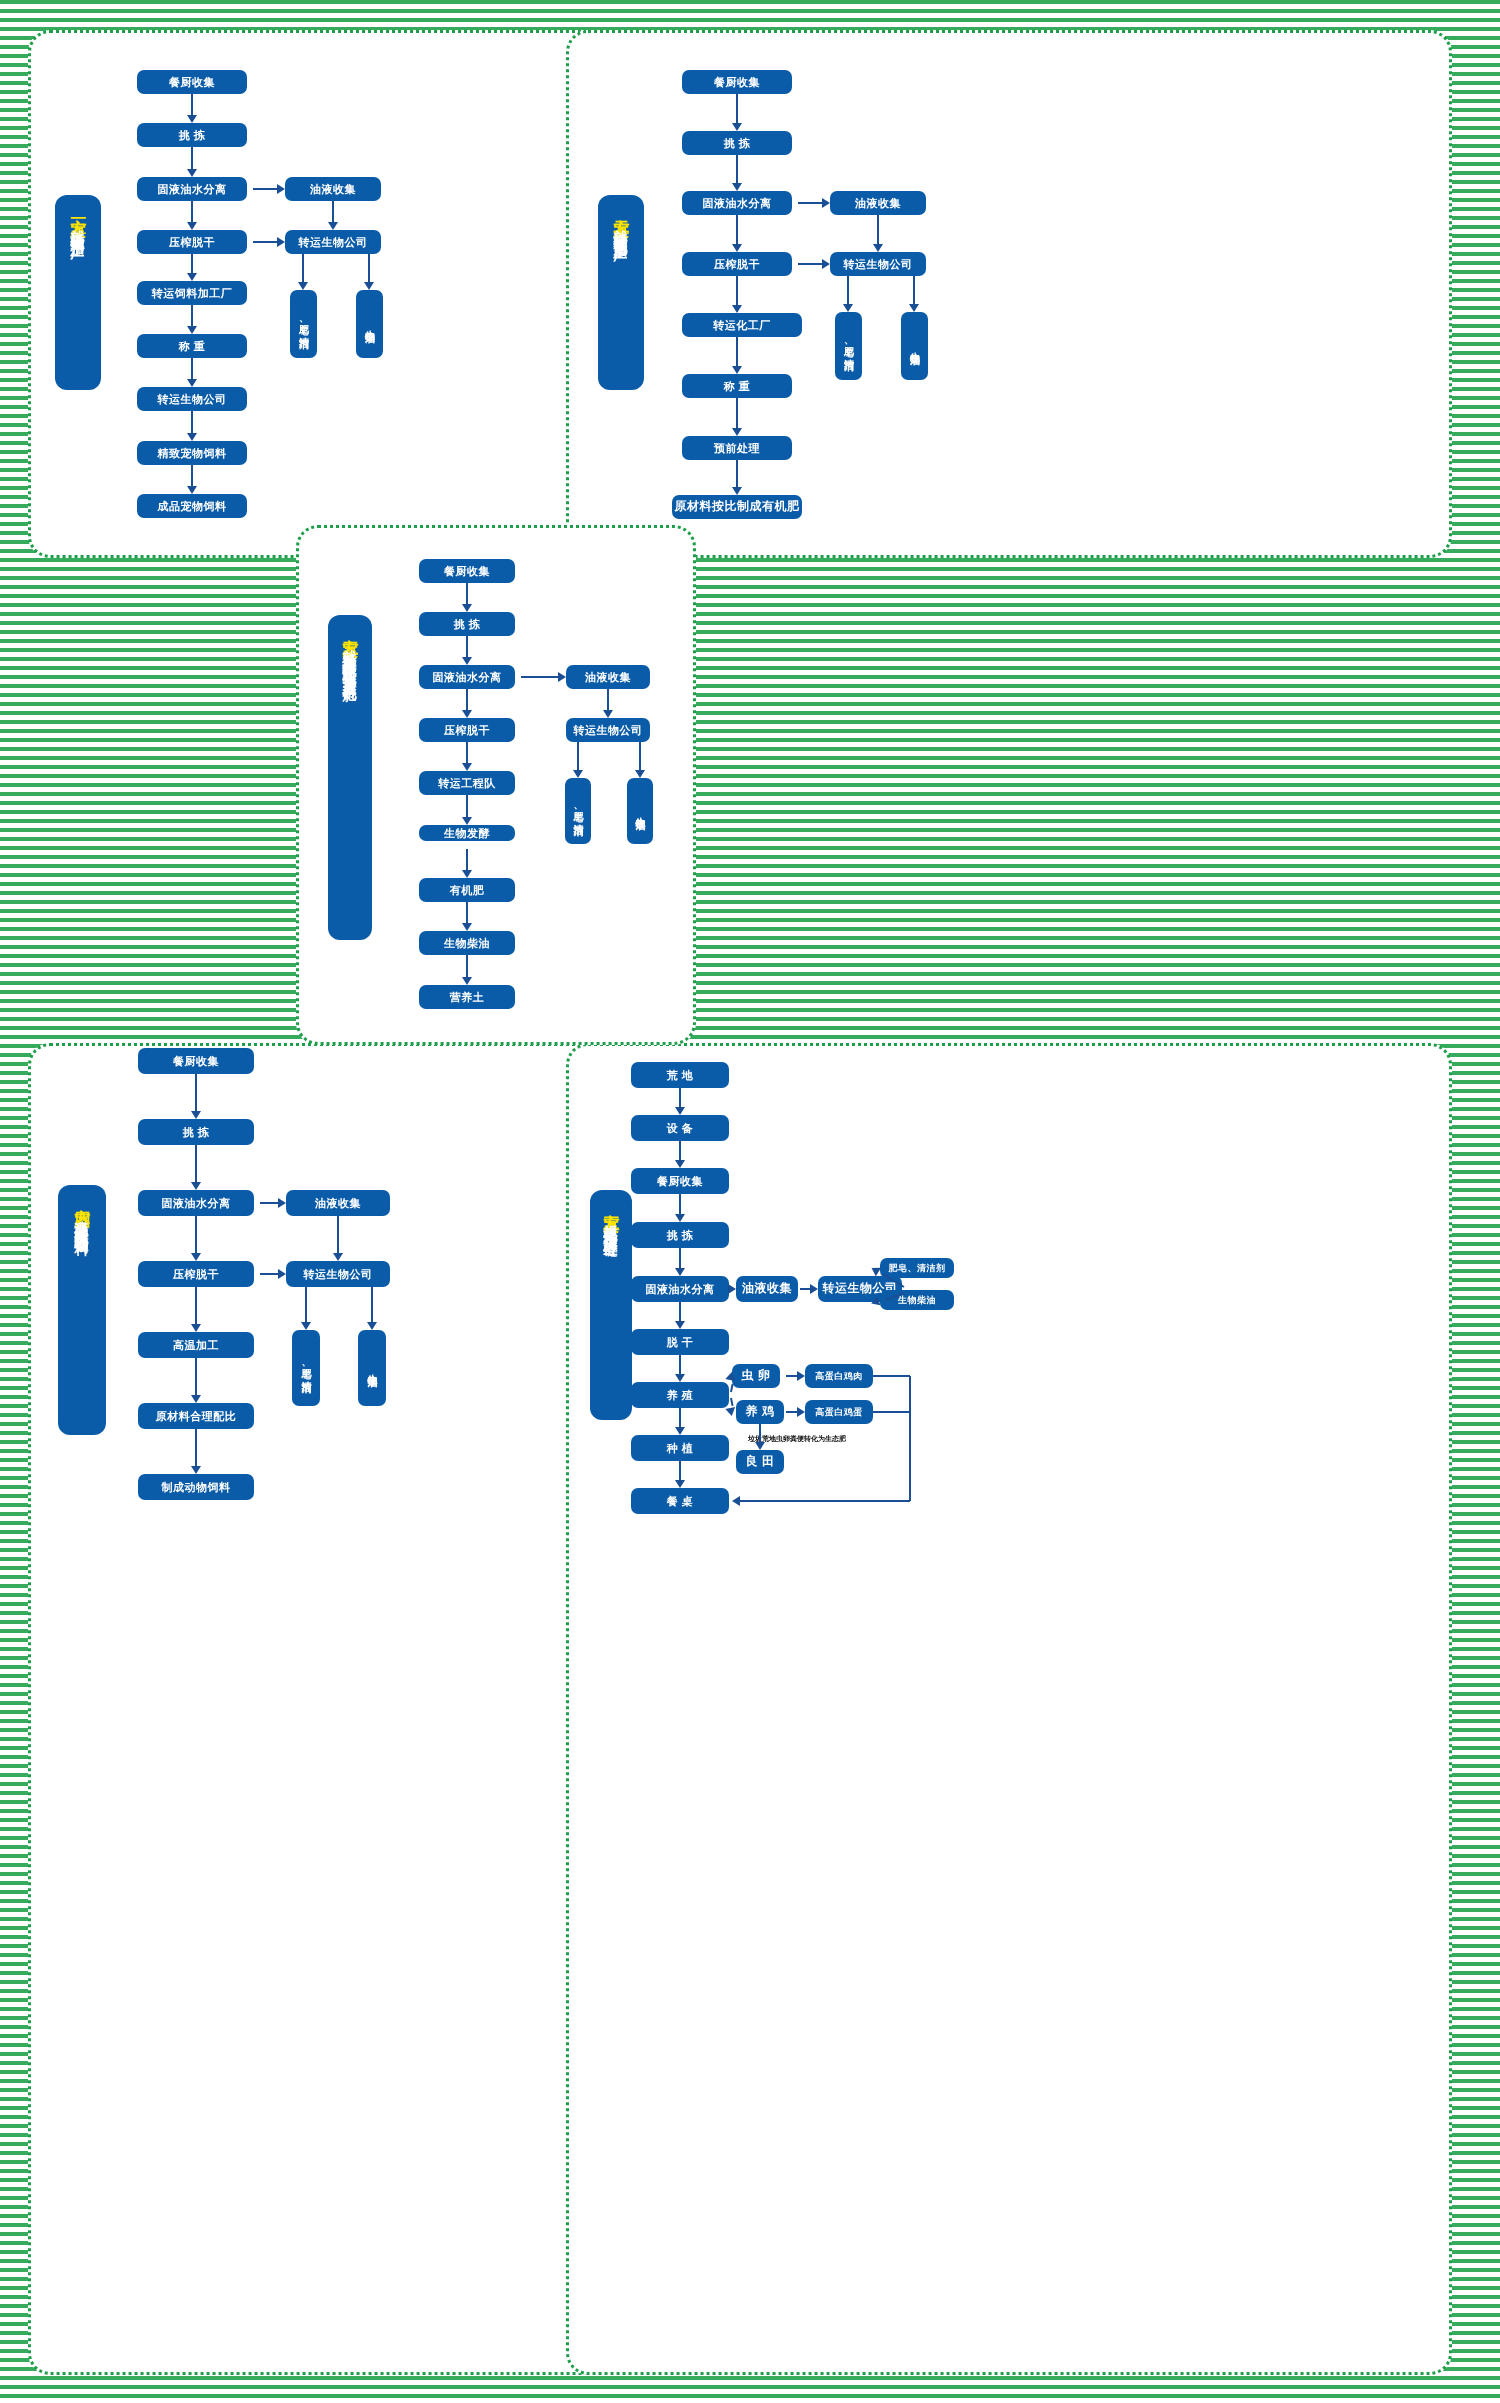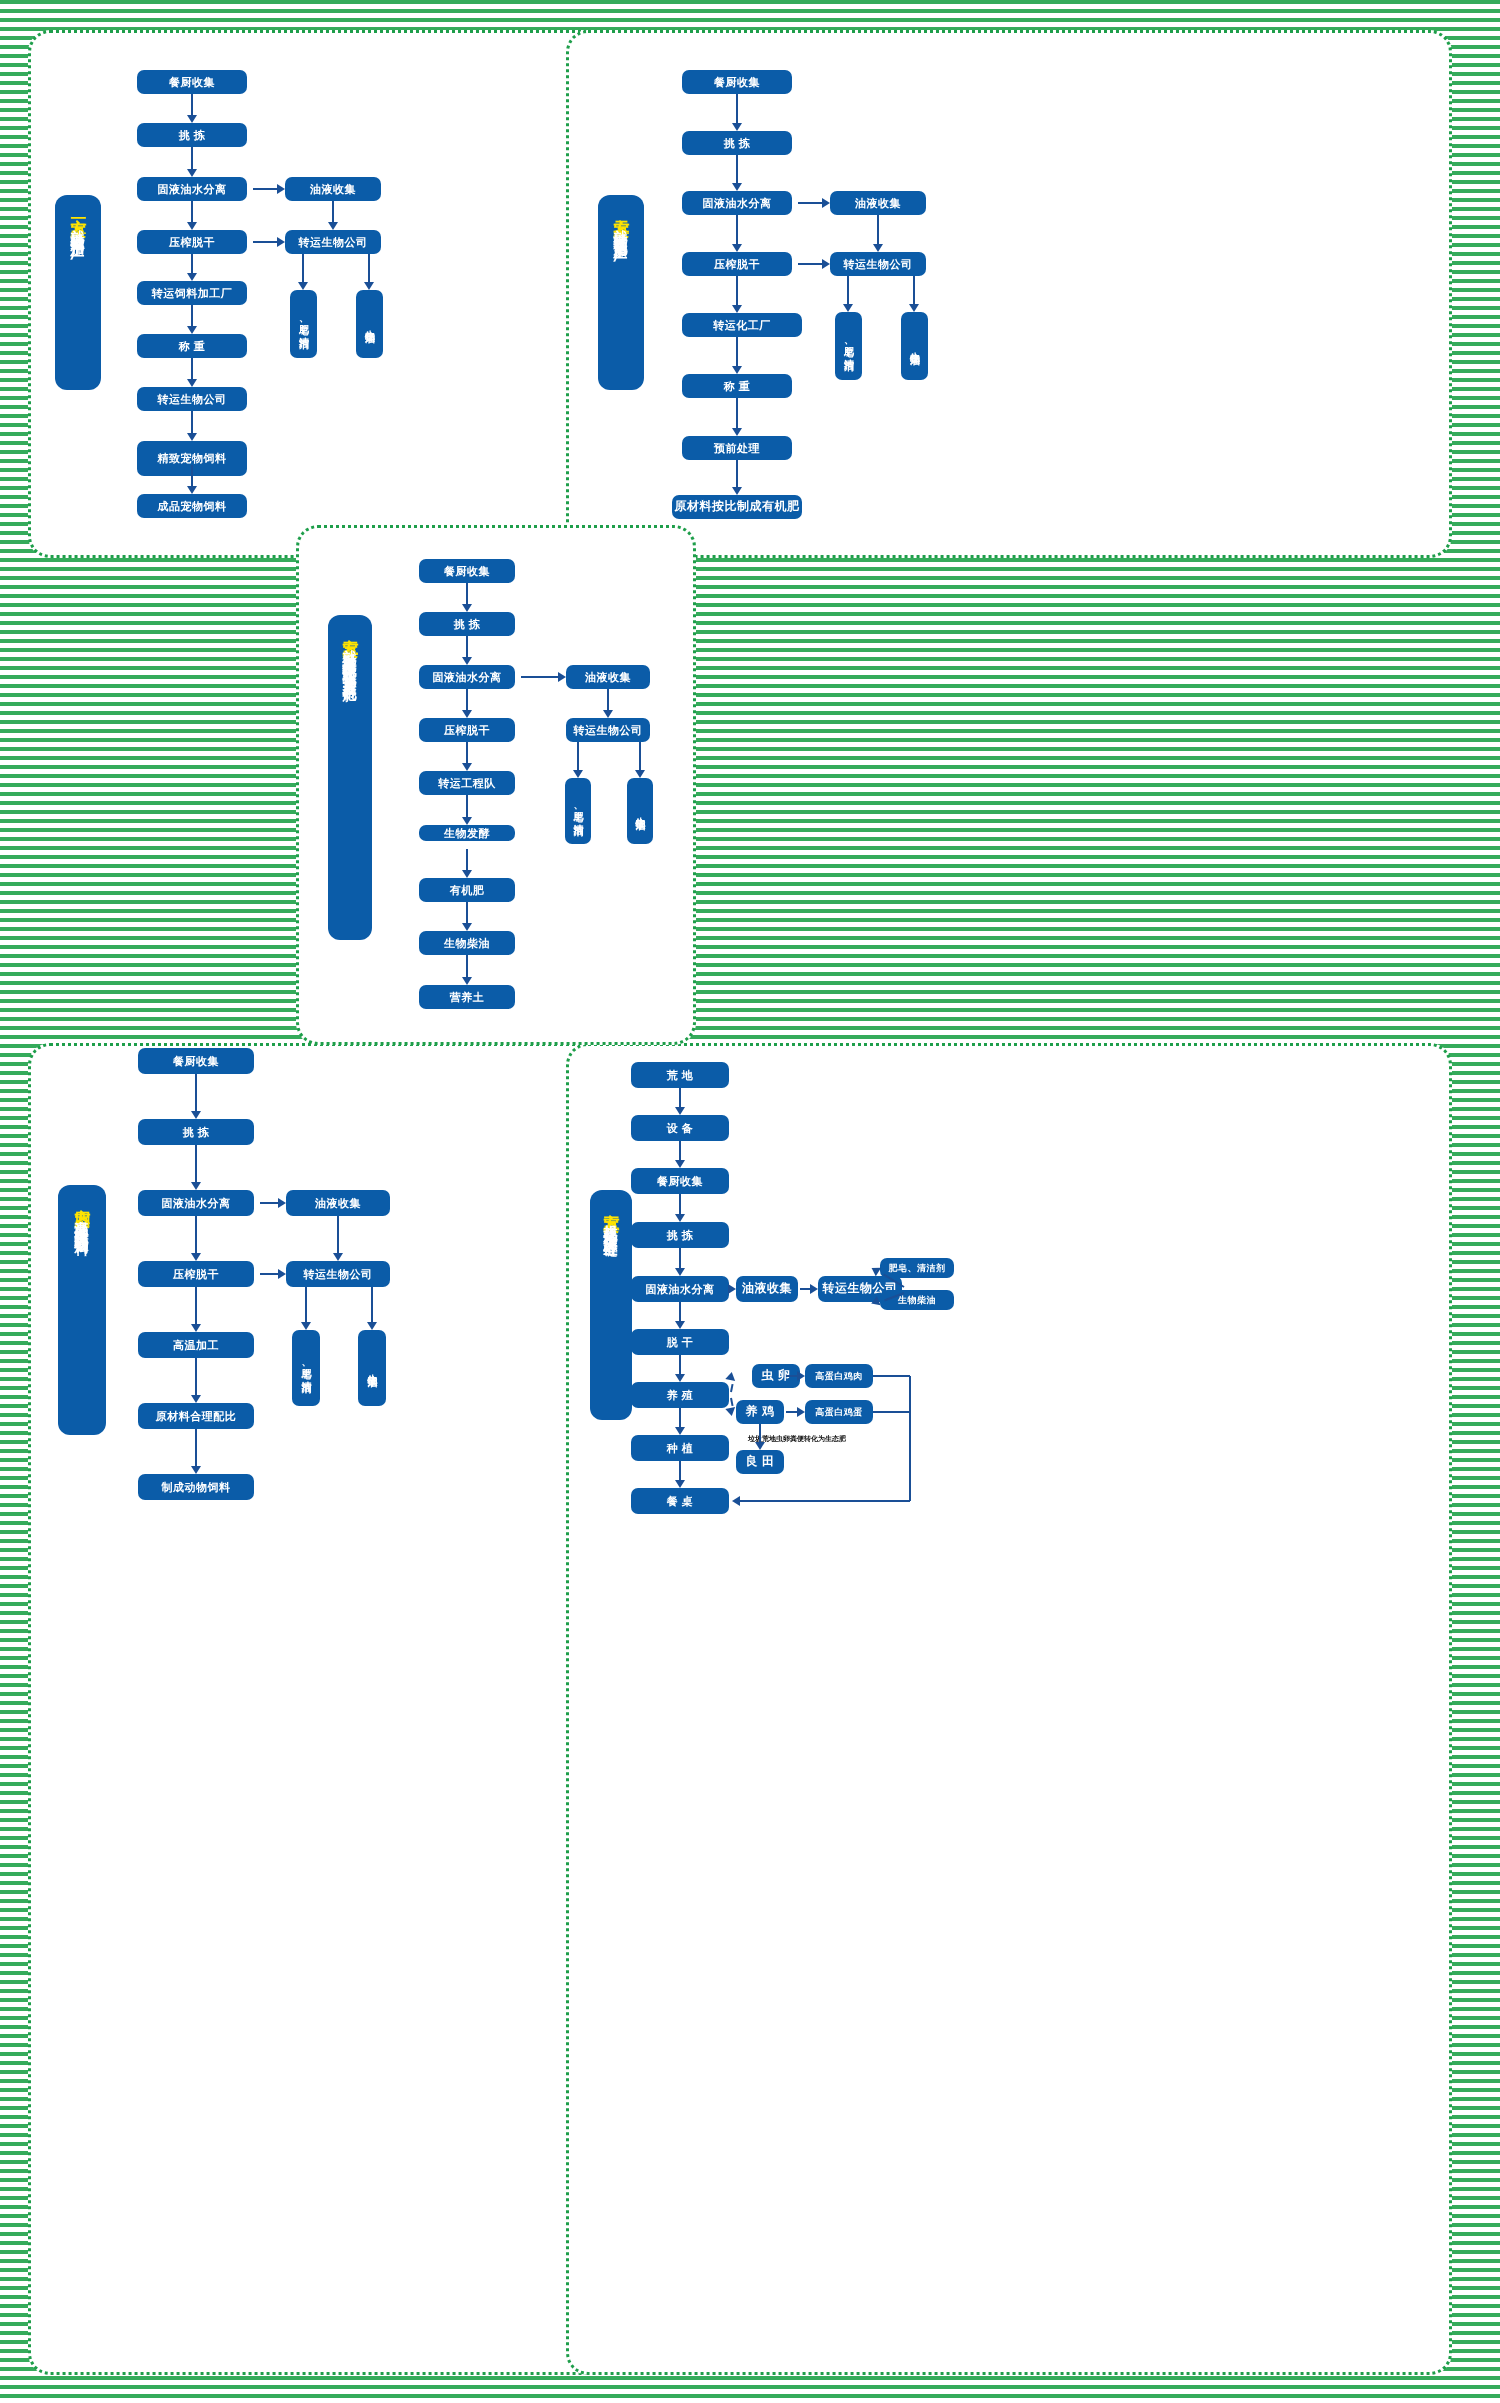--- a/index.html
+++ b/index.html
@@ -101,21 +101,21 @@
 <div class="panel" id="panel-3"></div>
 
 <div class="layer" id="content">
     <div class="node" style="left: 137px; top: 70px; width: 110px; height: 24px;">餐厨收集</div>
     <div class="node" style="left: 137px; top: 123px; width: 110px; height: 24px;">挑 拣</div>
     <div class="node" style="left: 137px; top: 177px; width: 110px; height: 24px;">固液油水分离</div>
     <div class="node" style="left: 137px; top: 230px; width: 110px; height: 24px;">压榨脱干</div>
     <div class="node" style="left: 137px; top: 281px; width: 110px; height: 24px;">转运饲料加工厂</div>
     <div class="node" style="left: 137px; top: 334px; width: 110px; height: 24px;">称 重</div>
     <div class="node" style="left: 137px; top: 387px; width: 110px; height: 24px;">转运生物公司</div>
-    <div class="node" style="left: 137px; top: 441px; width: 110px; height: 35px;">精致宠物饲料</div>
+    <div class="node" style="left: 137px; top: 441px; width: 110px; height: 24px;">精致宠物饲料</div>
     <div class="node" style="left: 137px; top: 494px; width: 110px; height: 24px;">成品宠物饲料</div>
     <div class="vline" style="left: 191px; top: 94px; height: 22px;"></div>
     <div class="arr-d" style="left: 187px; top: 115px;"></div>
     <div class="vline" style="left: 191px; top: 147px; height: 23px;"></div>
     <div class="arr-d" style="left: 187px; top: 169px;"></div>
     <div class="vline" style="left: 191px; top: 201px; height: 22px;"></div>
     <div class="arr-d" style="left: 187px; top: 222px;"></div>
     <div class="vline" style="left: 191px; top: 254px; height: 20px;"></div>
     <div class="arr-d" style="left: 187px; top: 273px;"></div>
     <div class="vline" style="left: 191px; top: 305px; height: 22px;"></div>
@@ -296,21 +296,21 @@
     <div class="hline" style="left: 733px; top: 1288px;"></div>
     <div class="arr-r" style="left: 728px; top: 1284px;"></div>
     <div class="hline" style="left: 800px; top: 1288px; width: 11px;"></div>
     <div class="arr-r" style="left: 810px; top: 1284px;"></div>
     <div class="node tiny" style="left: 880px; top: 1258px; width: 74px; height: 20px;">肥皂、清洁剂</div>
     <div class="node tiny" style="left: 880px; top: 1290px; width: 74px; height: 20px;">生物柴油</div>
     <div class="diag" style="left: 904px; top: 1286px; width: 23.5287px; transform: rotate(-148.392deg);"></div>
     <div class="arr-r" style="left: 871px; top: 1265px; transform: rotate(-148.392deg);"></div>
     <div class="diag" style="left: 904px; top: 1292px; width: 20.8568px; transform: rotate(158.962deg);"></div>
     <div class="arr-r" style="left: 871px; top: 1297px; transform: rotate(158.962deg);"></div>
-    <div class="node sm" style="left: 732px; top: 1364px; width: 48px; height: 24px; margin-left: 20px;">虫 卵</div>
+    <div class="node sm" style="left: 732px; top: 1364px; width: 48px; height: 24px;">虫 卵</div>
     <div class="node sm" style="left: 736px; top: 1400px; width: 48px; height: 24px;">养 鸡</div>
     <div class="diag" style="left: 731px; top: 1391px; width: 8.29706px; transform: rotate(-78.6901deg);"></div>
     <div class="arr-r" style="left: 727px; top: 1371px; transform: rotate(-78.6901deg);"></div>
     <div class="diag" style="left: 731px; top: 1397px; width: 8.29706px; transform: rotate(78.6901deg);"></div>
     <div class="arr-r" style="left: 727px; top: 1407px; transform: rotate(78.6901deg);"></div>
     <div class="node tiny" style="left: 805px; top: 1364px; width: 68px; height: 24px;">高蛋白鸡肉</div>
     <div class="node tiny" style="left: 805px; top: 1400px; width: 68px; height: 24px;">高蛋白鸡蛋</div>
     <div class="hline" style="left: 786px; top: 1375px; width: 12px;"></div>
     <div class="arr-r" style="left: 797px; top: 1371px;"></div>
     <div class="hline" style="left: 786px; top: 1411px; width: 12px;"></div>

